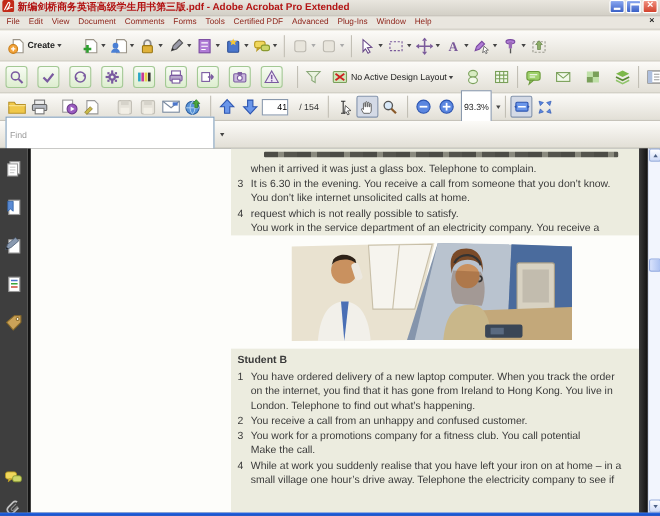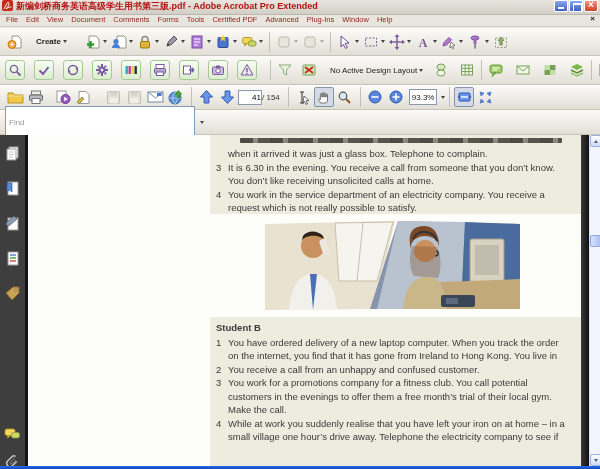--- a/index.html
+++ b/index.html
@@ -28,29 +28,29 @@
   
   .tb{position:absolute;left:0;right:0;background:linear-gradient(#fcfbf8,#e2dfd6);border-bottom:1px solid #c6c3ba;
     display:flex;align-items:center;padding:0 5px}
   .tb1{top:28px;height:28px}
   .tb2{top:56px;height:29px}
   .tb3{top:85px;height:25px}
   .tb4{top:110px;height:25px}
   .tbtn{display:flex;align-items:center;height:22px;padding:0 2px;border-radius:2px}
   .dd{width:0;height:0;border-left:2.5px solid transparent;border-right:2.5px solid transparent;border-top:3px solid #444;margin-left:2px}
   .dd.dis{border-top-color:#aaa}
-  .lbl{font-size:8px;color:#222;margin-left:13px;white-space:nowrap}
+  .lbl{font-size:8px;color:#222;margin-left:2px;white-space:nowrap}
   .sep{width:1px;height:20px;background:#c2bfb5;margin:0 4px;flex:0 0 auto}
   .gbtn{width:20px;height:20px;border:1px solid #a3c994;border-radius:3px;background:linear-gradient(#f8fcf4,#ddeecf);
     display:flex;align-items:center;justify-content:center;margin-right:9px;flex:0 0 auto}
   .nbtn{width:20px;height:20px;display:flex;align-items:center;justify-content:center;margin-right:1px;border-radius:2px}
   .pressed{background:#d4dae6;border:1px solid #8494ac}
   .pageinput{width:24px;height:15px;font-size:8px;text-align:right;border:1px solid #8a99ad;background:#fff;font-family:"Liberation Sans",sans-serif}
-  .pagetotal{font-size:8px;color:#333;margin:0 4px 0 0;white-space:nowrap}
-  .zoombox{display:flex;align-items:center;height:16px;border:1px solid #8a99ad;background:#fff;padding:0 2px;margin:0 2px}
+  .pagetotal{font-size:8px;color:#333;margin:0 4px 0 10px;white-space:nowrap}
+  .zoombox{display:flex;align-items:center;height:16px;border:1px solid #8a99ad;background:#fff;padding:14px 2px;margin:0 2px}
   .zoomval{font-size:8px;color:#222}
   .findwrap{display:flex;align-items:center}
   .findinput{width:190px;height:32px;border:1px solid #7f9db9;font-size:8px;padding:0 3px;color:#444;font-family:"Liberation Sans",sans-serif}
   .findinput::placeholder{color:#9a9a9a}
   .finddd{width:11px;height:16px;display:flex;align-items:center;justify-content:center}
 
   
   .main{position:absolute;top:135px;bottom:3px;left:0;right:0;background:#2a2a2a}
   .navpane{position:absolute;left:0;top:0;bottom:0;width:25px;background:#3e3e3e}
   .np-icon{position:absolute;left:4px;width:17px;height:17px}
@@ -552,26 +552,26 @@
     </div>
 
     <div class="pagearea">
 
       <div class="exbox box1">
         <div class="smudge"></div>
         <div class="ln cont">when it arrived it was just a glass box. Telephone to complain.</div>
         <div class="ex-item">
           <span class="num">3</span>
           <div class="ln">It is 6.30 in the evening. You receive a call from someone that you don’t know.</div>
-          <div class="ln">You don’t like receiving unsolicited calls at home.</div>
+          <div class="ln">You don’t like internet unsolicited calls at home.</div>
         </div>
         <div class="ex-item">
           <span class="num">4</span>
+          <div class="ln">request which is not really possible to satisfy.</div>
           <div class="ln">You work in the service department of an electricity company. You receive a</div>
-          <div class="ln">request which is not really possible to satisfy.</div>
         </div>
       </div>
 
       <svg class="photo" viewBox="0 0 255 90">
 
         <polygon points="0,3 130,0 109,88 0,89" fill="#e9e2d0"></polygon>
         <polygon points="70,2 128,1 112,60 74,60" fill="#f6f4ee" stroke="#c8bfa8" stroke-width="1"></polygon>
         <line x1="98" y1="2" x2="92" y2="60" stroke="#c8bfa8"></line>
         <circle cx="48" cy="25" r="12" fill="#c9915f"></circle>
         <path d="M36 22c1-9 23-10 24 0l-2-7c-5-6-16-6-20 0z" fill="#2e2218"></path>
@@ -594,29 +594,29 @@
         <rect x="176" y="74" width="34" height="12" rx="2" fill="#3a4656"></rect>
         <rect x="181" y="77" width="12" height="6" fill="#5a6a80"></rect>
       </svg>
 
       <div class="exbox box2">
         <div class="exhead">Student B</div>
         <div class="ex-item">
           <span class="num">1</span>
           <div class="ln">You have ordered delivery of a new laptop computer. When you track the order</div>
           <div class="ln">on the internet, you find that it has gone from Ireland to Hong Kong. You live in</div>
+          <div class="ln">London. Telephone to find out what’s happening.</div>
         </div>
         <div class="ex-item">
           <span class="num">2</span>
           <div class="ln">You receive a call from an unhappy and confused customer.</div>
         </div>
         <div class="ex-item">
           <span class="num">3</span>
           <div class="ln">You work for a promotions company for a fitness club. You call potential</div>
-          <div class="ln">customers in the evenings to offer them a free month’s trial of their local gym.</div>
           <div class="ln">Make the call.</div>
         </div>
         <div class="ex-item">
           <span class="num">4</span>
           <div class="ln">While at work you suddenly realise that you have left your iron on at home – in a</div>
           <div class="ln">small village one hour’s drive away. Telephone the electricity company to see if</div>
         </div>
       </div>
     </div>
 

